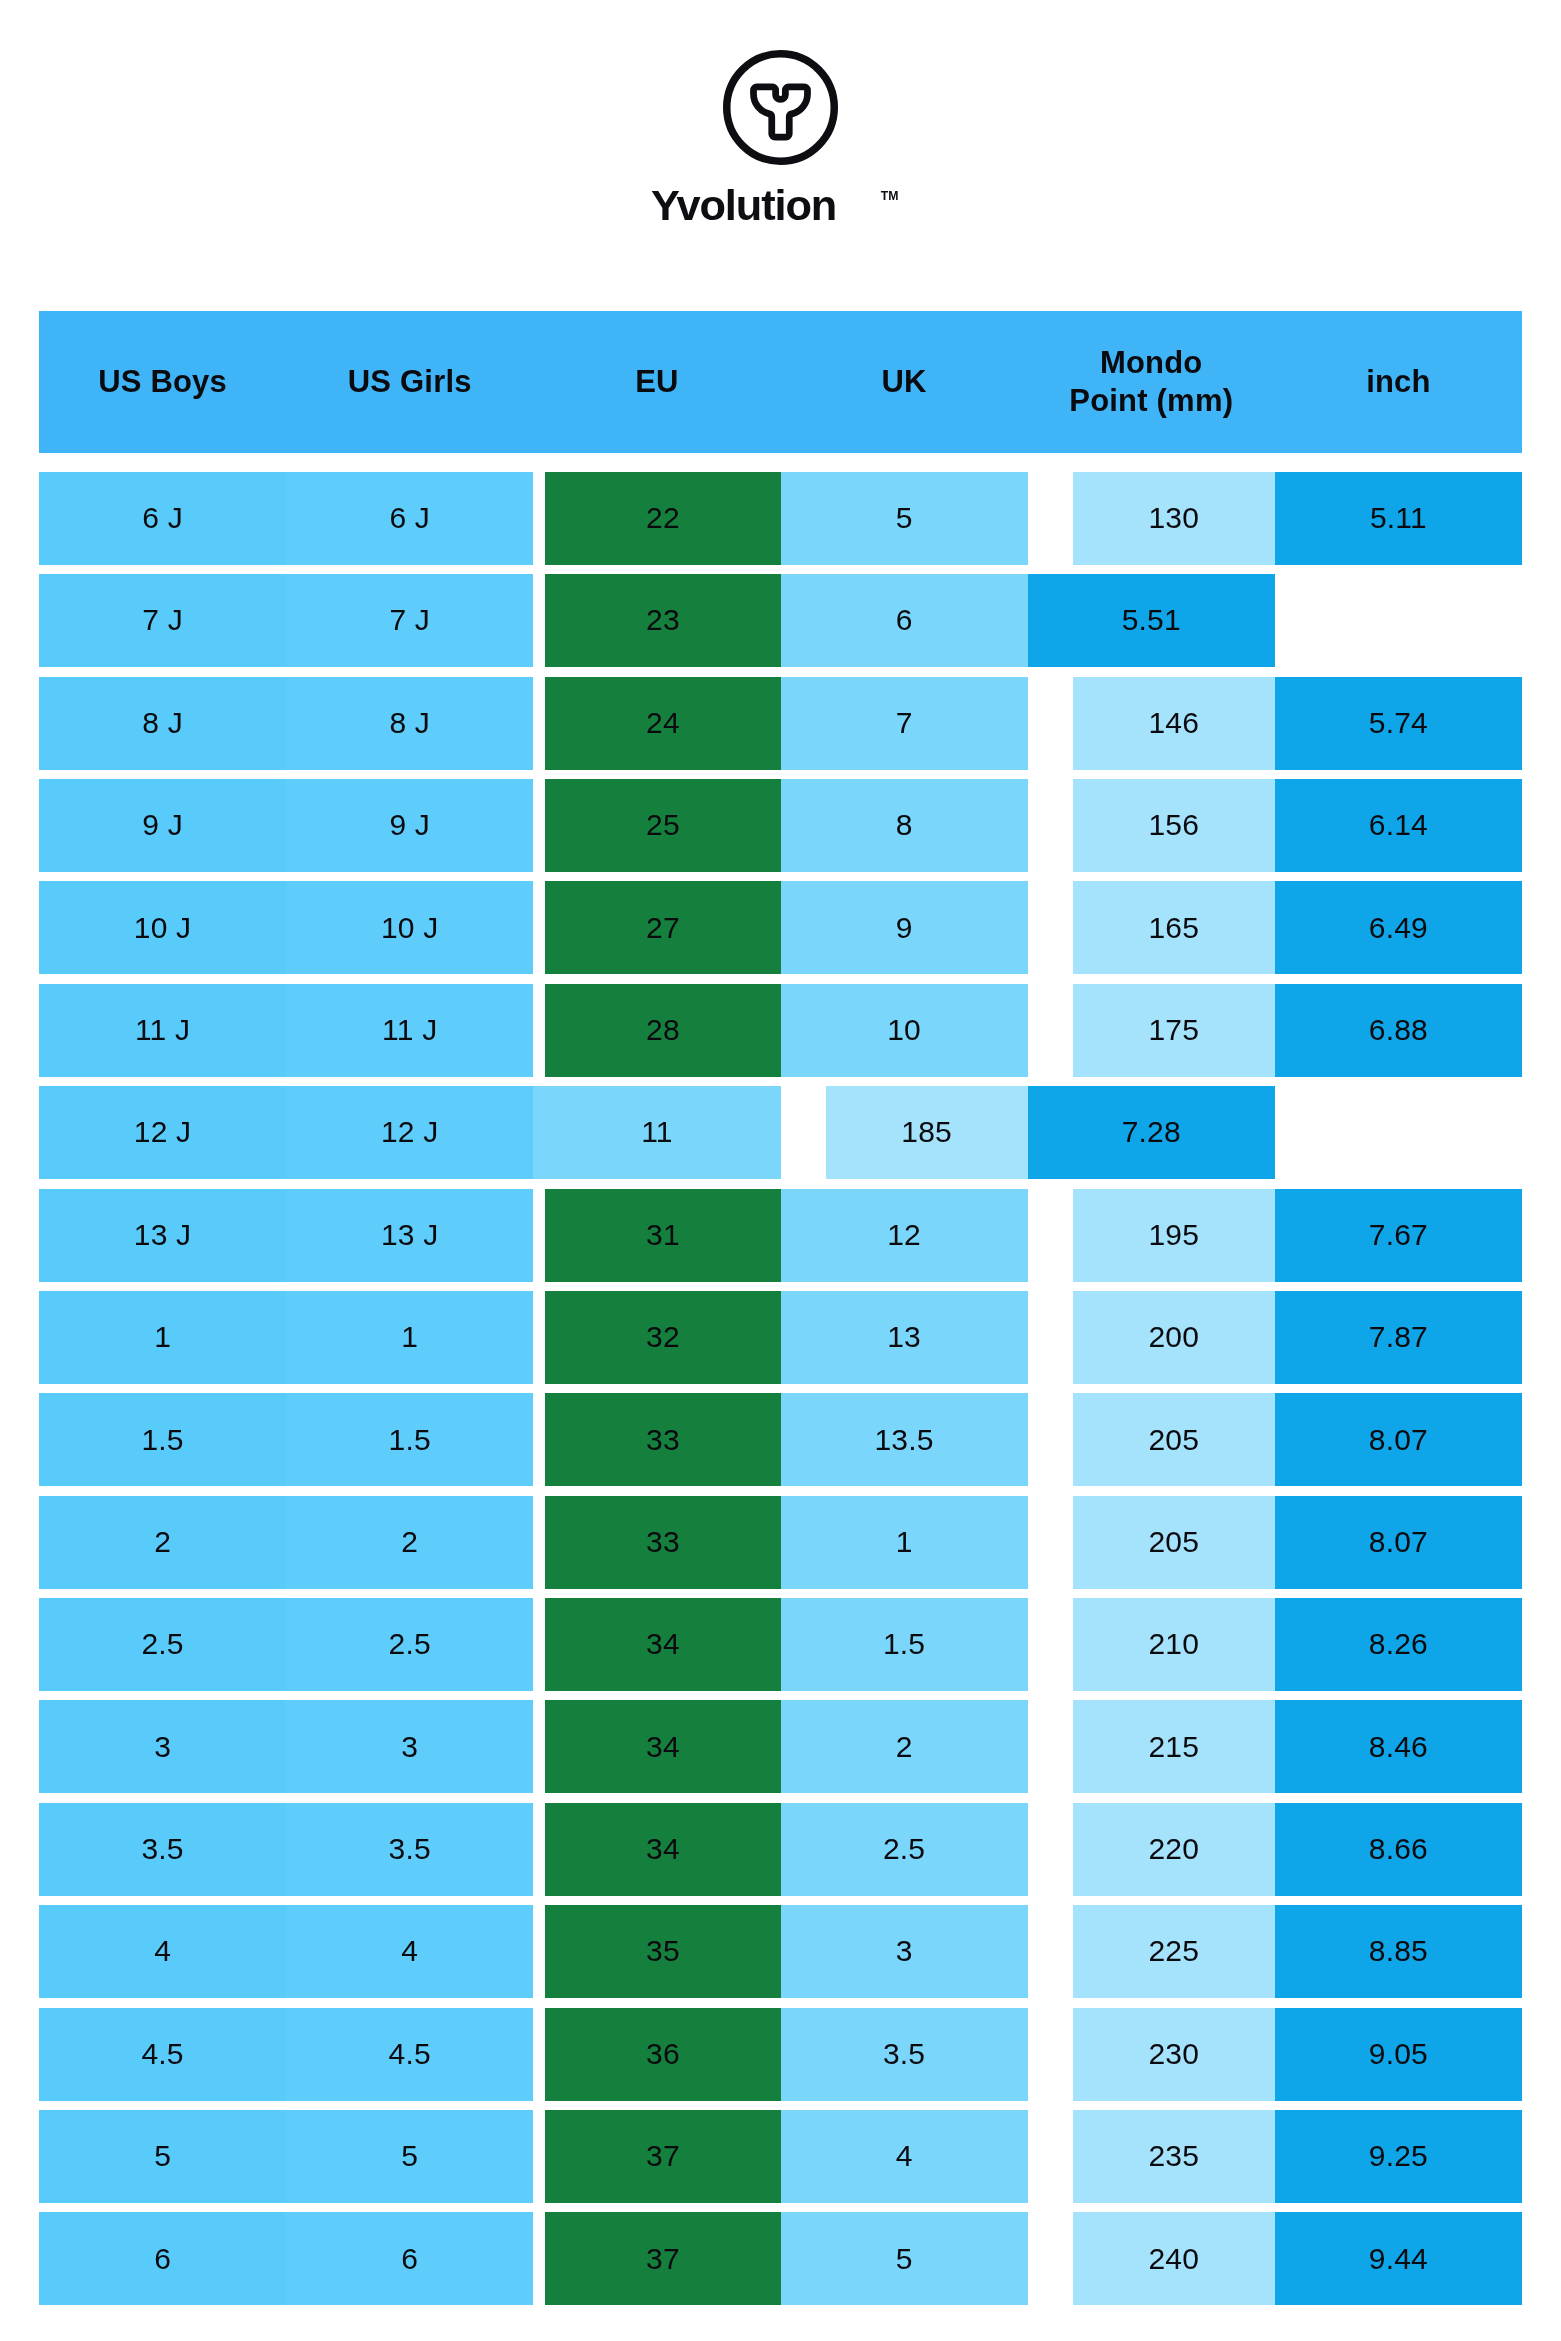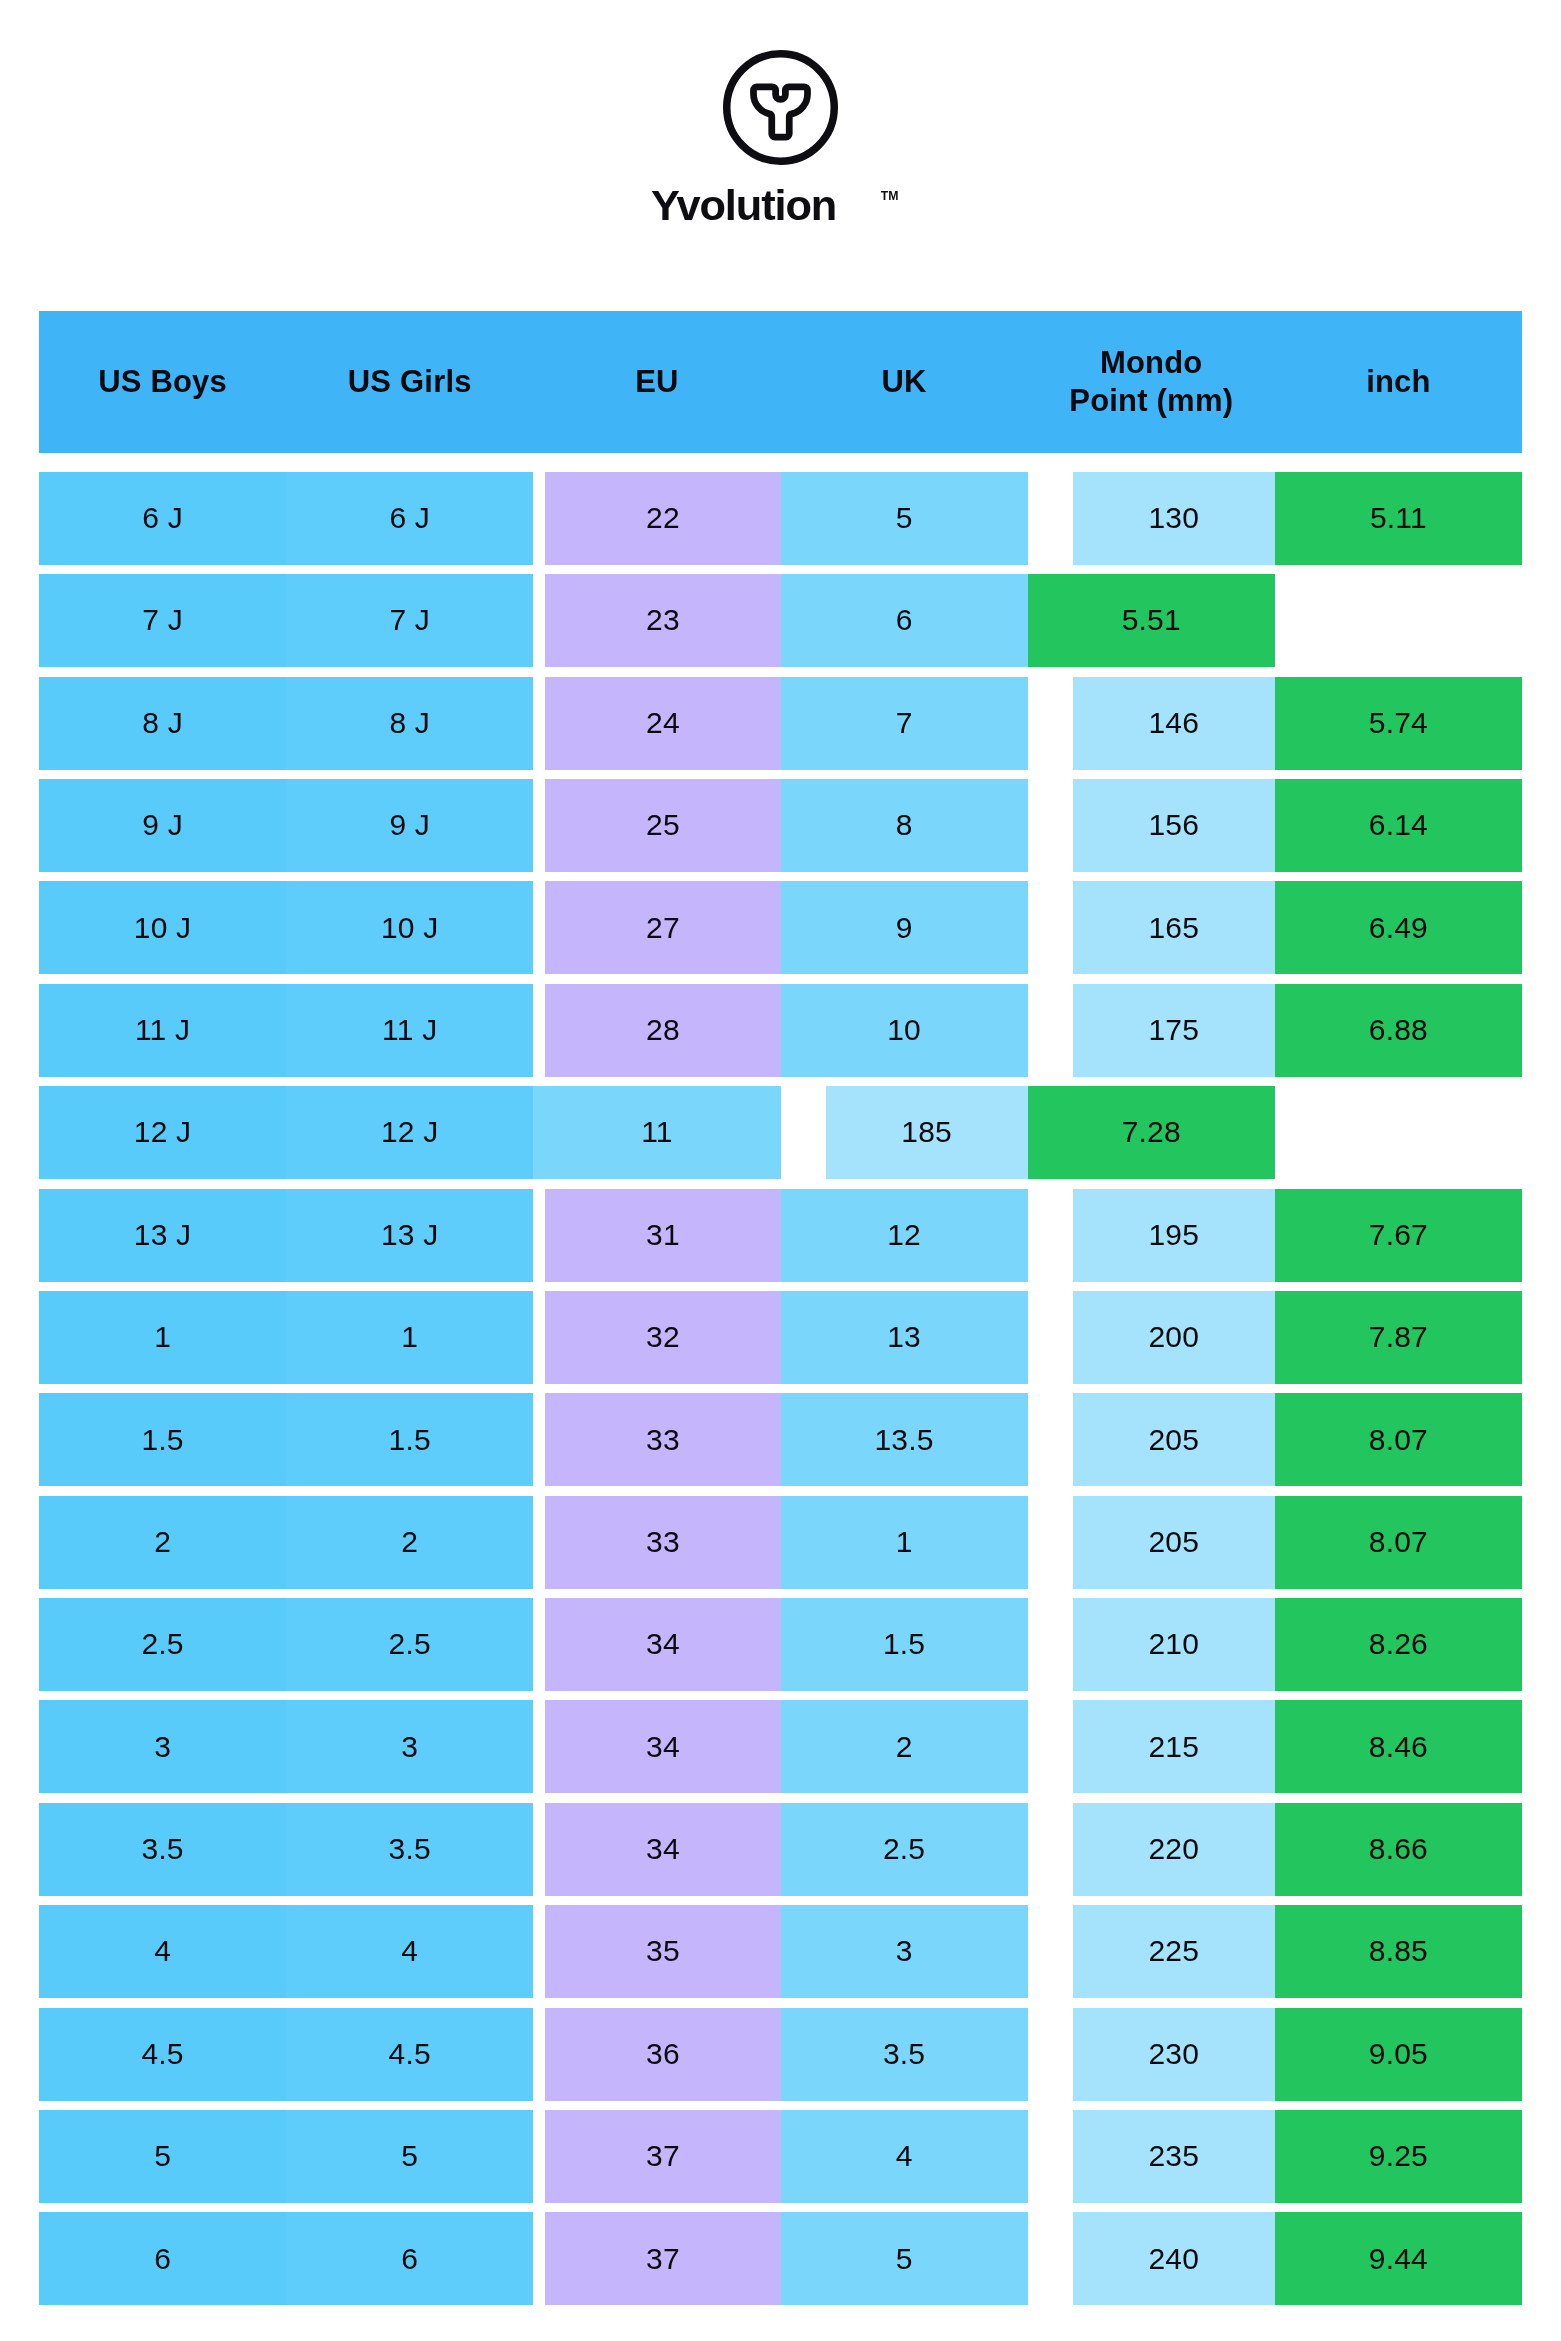--- a/index.html
+++ b/index.html
@@ -80,24 +80,24 @@
     height: 142px;
     font-weight: 700;
     font-size: 31px;
     background: #3fb5f7;
     white-space: pre-line;
   }
 
   
   .row-body .cell.c1 { background: #59cbfb; }
   .row-body .cell.c2 { background: #5fcdfb; }
-  .row-body .cell.c3 { background: #c4b5fd; margin-left: 12px; }
+  .row-body .cell.c3 { background: #15803d; margin-left: 12px; }
   .row-body .cell.c4 { background: #7ad7fb; }
   .row-body .cell.c5 { background: #a5e3fd; margin-left: 45px; }
-  .row-body .cell.c6 { background: #22c55e; }
+  .row-body .cell.c6 { background: #0ea5e9; }
 </style>
 </head>
 <body>
 
 <div class="page">
 
   <div class="brand">
     <span class="brand-mark">
       <svg viewBox="0 0 100 100" class="brand-mark" aria-hidden="true">
         <circle cx="50" cy="50" r="43" fill="none" stroke="#0d0d12" stroke-width="6"></circle>

